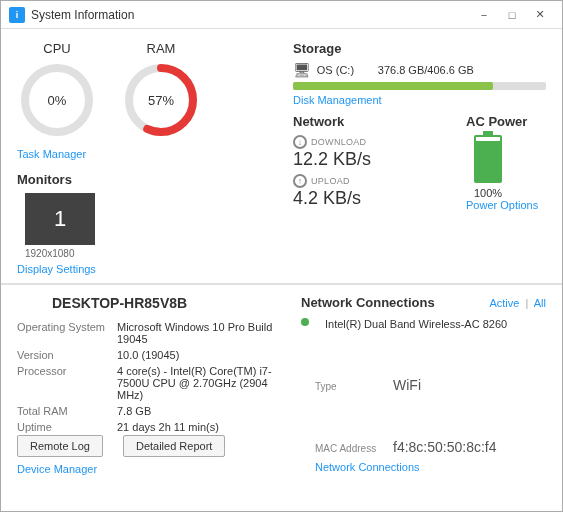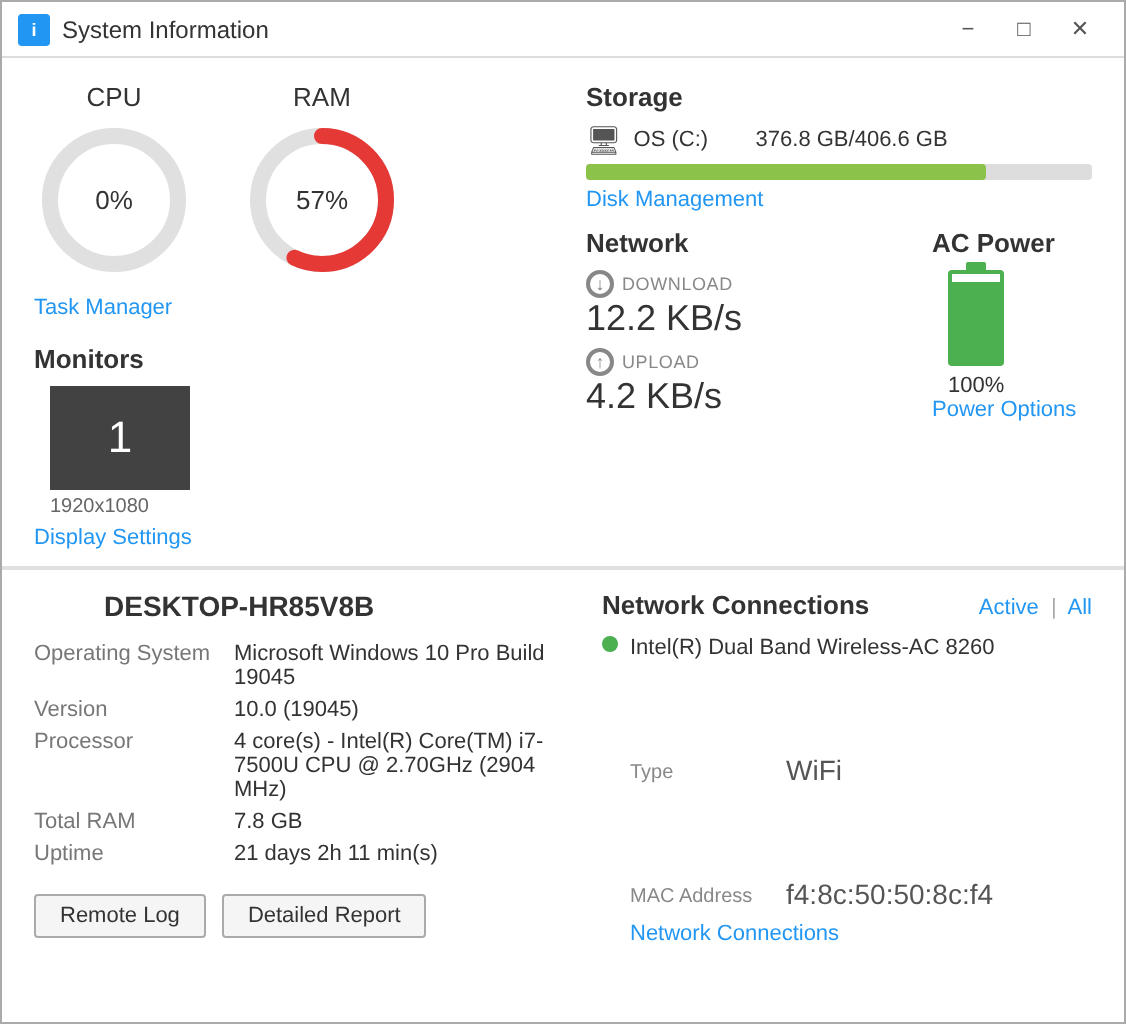--- a/index.html
+++ b/index.html
@@ -335,22 +335,22 @@
       color: #777;
       font-size: 11px;
     }
     .info-table td:last-child {
       color: #333;
       margin-left: 32px;
     }
 
     .action-buttons {
       display: flex;
-      gap: 8px;
-      margin-top: 12px;
+      gap: 20px;
+      margin-top: 0;
       align-items: flex-end;
     }
     .action-btn {
       padding: 4px 12px;
       border: 1px solid #aaa;
       background: #f5f5f5;
       font-size: 11px;
       cursor: pointer;
       border-radius: 2px;
       color: #333;
@@ -390,21 +390,21 @@
     }
     .network-conn-sep {
       color: #aaa;
       margin: 0 3px;
     }
     .conn-item {
       margin-bottom: 6px;
     }
     .conn-name-row {
       display: flex;
-      gap: 6px;
+      gap: 16px;
       margin-bottom: 3px;
     }
     .conn-dot {
       width: 8px;
       height: 8px;
       border-radius: 50%;
       background: #4CAF50;
       flex-shrink: 0;
     }
     .conn-name {
@@ -587,20 +587,21 @@
               <tr>
                 <td>Uptime</td>
                 <td>21 days 2h 11 min(s)</td>
               </tr>
             </tbody>
         </table>
         <div class="action-buttons">
           <button class="action-btn">Remote Log</button>
           <button class="action-btn">Detailed Report</button>
         </div>
+        <a class="device-manager-link">Device Manager</a>
       </div>
 
       <div class="network-conn-panel">
         <div class="network-conn-header">
           <span class="network-conn-title">Network Connections</span>
           <span class="network-conn-links">
             <a class="network-conn-link">Active</a>
             <span class="network-conn-sep">|</span>
             <a class="network-conn-link">All</a>
           </span>

